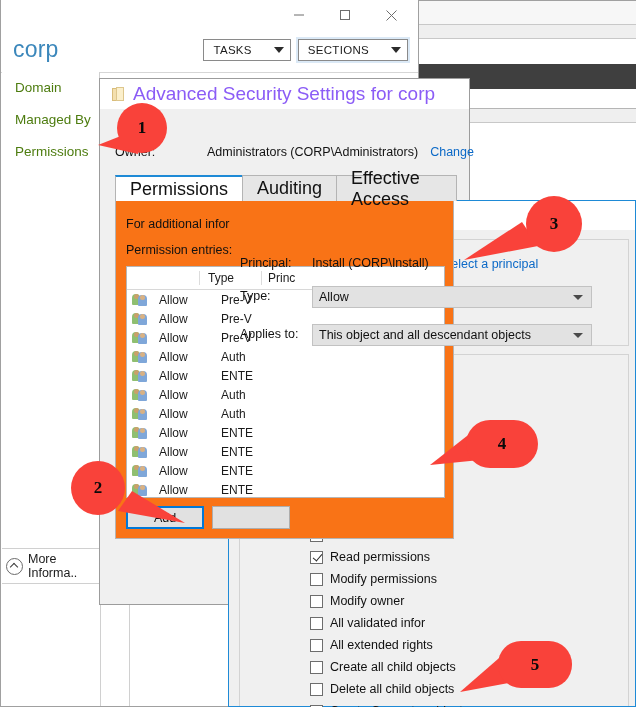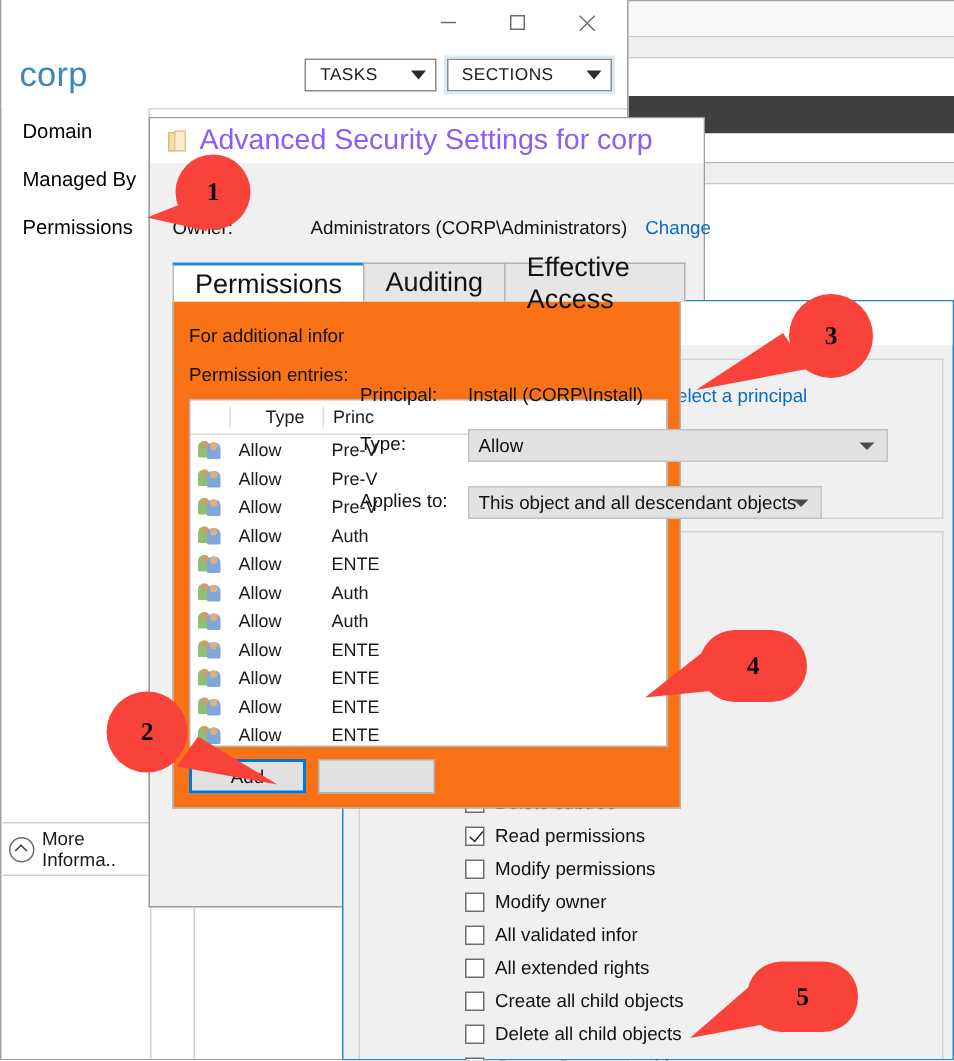--- a/index.html
+++ b/index.html
@@ -151,21 +151,21 @@
 
   .side-nav {
     position: absolute; left: 1px; top: 72px;
     width: 98px; height: 503px;
     background: #ffffff;
     border-right: 1px solid #d0d0d0;
     box-sizing: border-box;
   }
   .side-item {
     font-size: 13.5px;
-    color: #000000;
+    color: #4d7c0f;
     padding: 0 0 0 13px;
     height: 32px;
     line-height: 32px;
     white-space: nowrap;
   }
   .more-info-bar {
     position: absolute; left: 1px; top: 548px;
     width: 98px; height: 34px;
     border-top: 1px solid #d0d0d0;
     display: flex; align-items: center;
@@ -290,21 +290,21 @@
   }
   .et-head {
     height: 22px;
     display: flex;
     border-bottom: 1px solid #d8d8d8;
     font-size: 12px;
     color: #1b1b1b;
     align-items: center;
   }
   .et-head .c0 { width: 26px; }
-  .et-head .c1 { width: 62px; border-left: 1px solid #dcdcdc; padding-left: 23px; box-sizing: border-box; }
+  .et-head .c1 { width: 62px; border-left: 1px solid #dcdcdc; padding-left: 8px; box-sizing: border-box; margin-left: 46px; }
   .et-head .c2 { flex: 1; border-left: 1px solid #dcdcdc; padding-left: 6px; box-sizing: border-box; }
   .et-row {
     height: 19px;
     display: flex;
     align-items: center;
     font-size: 12px;
     color: #1b1b1b;
   }
   .et-row .c0 { width: 26px; display: flex; justify-content: center; }
   .et-row .c1 { width: 62px; padding-left: 6px; box-sizing: border-box; }
@@ -731,21 +731,21 @@
     <span class="pe-label">Type:</span>
   </div>
   <div class="combo" style="left:312px; top:286px; width:280px; z-index:20;">
     <span>Allow</span>
     <span class="cbtn"></span>
   </div>
 
   <div class="pe-row" style="left:240px; top:327px; z-index:20;">
     <span class="pe-label">Applies to:</span>
   </div>
-  <div class="combo" style="left:312px; top:324px; width:236px; z-index:20;">
+  <div class="combo" style="left:312px; top:324px; width:280px; z-index:20;">
     <span>This object and all descendant objects</span>
     <span class="cbtn"></span>
   </div>
 
   <div class="perms-label">Permissions:</div>
   <div class="perm-list" id="perm-list">
       <div class="perm-item">
         <span class="cb"></span>
         <span>Full control</span>
       </div>

